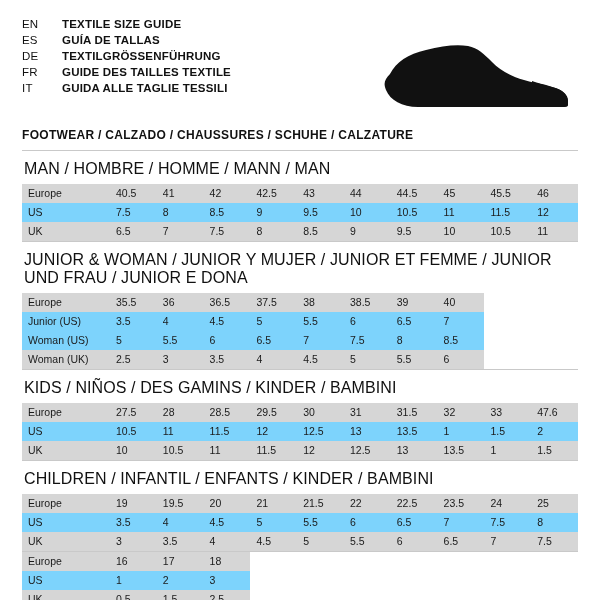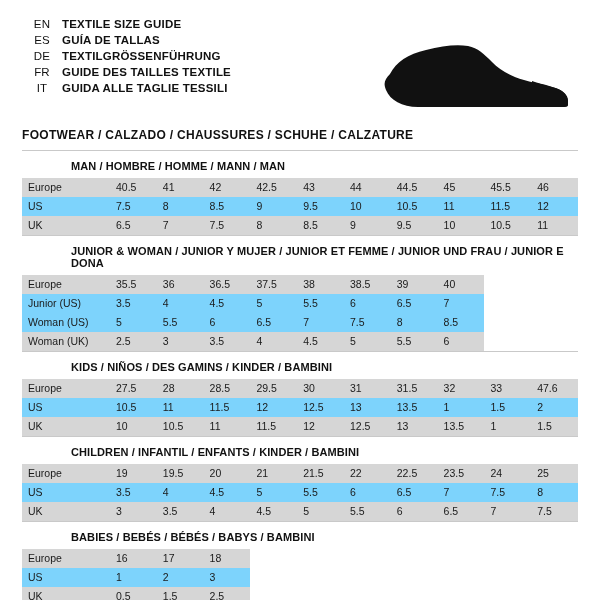--- a/index.html
+++ b/index.html
@@ -35,21 +35,20 @@
   .lang-table td {
     font-size: 11.5px;
     padding: 0 0 3px 0;
     vertical-align: top;
     line-height: 13px;
     letter-spacing: .2px;
   }
   .lang-code {
     width: 40px;
     color: #111;
-    text-align: center;
   }
   .lang-title {
     font-weight: bold;
     text-transform: uppercase;
     color: #111;
   }
   .shoe-wrap {
     width: 190px;
     height: 78px;
     margin-right: 6px;
@@ -70,26 +69,25 @@
     border: 0;
     border-top: 1px solid #c9c9c9;
     margin: 0 0 0 0;
   }
 
   
   .block {
     margin-top: 0px;
   }
   .block-title {
-    font-size: 11px;
-    font-weight: bold;
+    font-size: 16px;
+    font-weight: normal;
     padding: 9px 0 6px 2px;
     letter-spacing: .1px;
     color: #111;
-    margin-left: 47px;
   }
   table.sizes {
     border-collapse: collapse;
     width: 100%;
     table-layout: fixed;
   }
   table.sizes td {
     font-size: 10.5px;
     padding: 3px 0 3px 6px;
     color: #1a1a1a;
@@ -399,21 +397,20 @@
               <td>6</td>
               <td>6.5</td>
               <td>7</td>
               <td>7.5</td>
             </tr>
           </tbody>
         </table>
         <div class="divider"></div>
       </div>
       <div class="block">
-        <div class="block-title">BABIES / BEBÉS / BÉBÉS / BABYS / BAMBINI</div>
         <table class="sizes">
           <colgroup>
             <col style="width: 88px;">
             <col style="width: 46.8px;">
             <col style="width: 46.8px;">
             <col style="width: 46.8px;">
             <col style="width: auto;">
           </colgroup>
           <tbody>
             <tr class="shaded">

